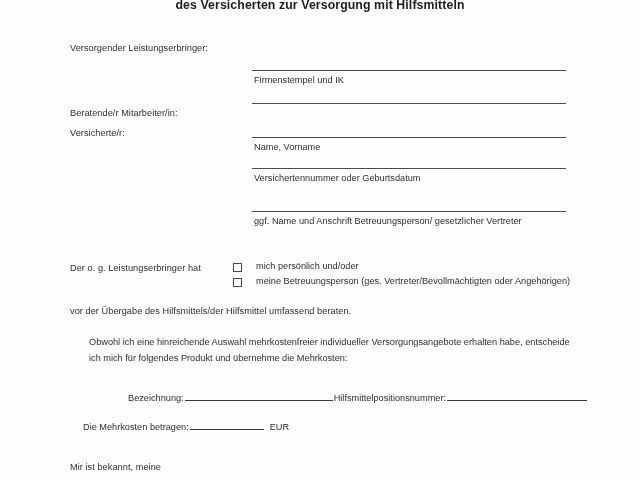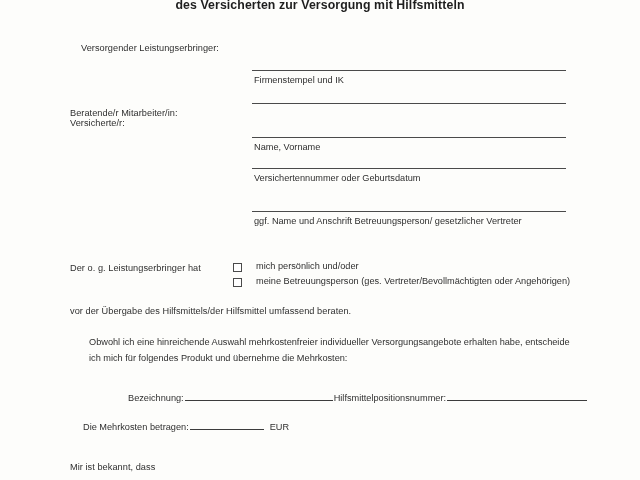--- a/index.html
+++ b/index.html
@@ -116,25 +116,25 @@
 
   .lbl { letter-spacing: 0.05px; }
 </style>
 </head>
 <body>
 
 <div class="page">
 
   <div class="doc-title">des Versicherten zur Versorgung mit Hilfsmitteln</div>
 
-  <div class="t lbl" style="left:81px; top:42px;">Versorgender Leistungserbringer:</div>
+  <div class="t lbl" style="left:70px; top:42px;">Versorgender Leistungserbringer:</div>
 
   <div class="t lbl" style="left:70px; top:107px;">Beratende/r Mitarbeiter/in:</div>
 
-  <div class="t lbl" style="left:70px; top:117px;">Versicherte/r:</div>
+  <div class="t lbl" style="left:70px; top:127px;">Versicherte/r:</div>
 
   <div class="rule" style="top:70px;"></div>
   <div class="caption" style="top:75px;">Firmenstempel und IK</div>
 
   <div class="rule" style="top:103px;"></div>
 
   <div class="rule" style="top:137px;"></div>
   <div class="caption" style="top:142px;">Name, Vorname</div>
 
   <div class="rule" style="top:168px;"></div>
@@ -168,15 +168,15 @@
     <span>Hilfsmittelpositionsnummer:</span>
     <span class="blank b2"></span>
   </div>
 
   <div class="fill-row" style="left:83px; top:421px;">
     <span>Die Mehrkosten betragen:</span>
     <span class="blank b3"></span>
     <span style="margin-left:5px;">EUR</span>
   </div>
 
-  <div class="t lbl" style="left:70px; top:461px;">Mir ist bekannt, dass</div>
+  <div class="t lbl" style="left:70px; top:461px;">Mir ist bekannt, meine</div>
 
 </div>
 
 </body></html>

